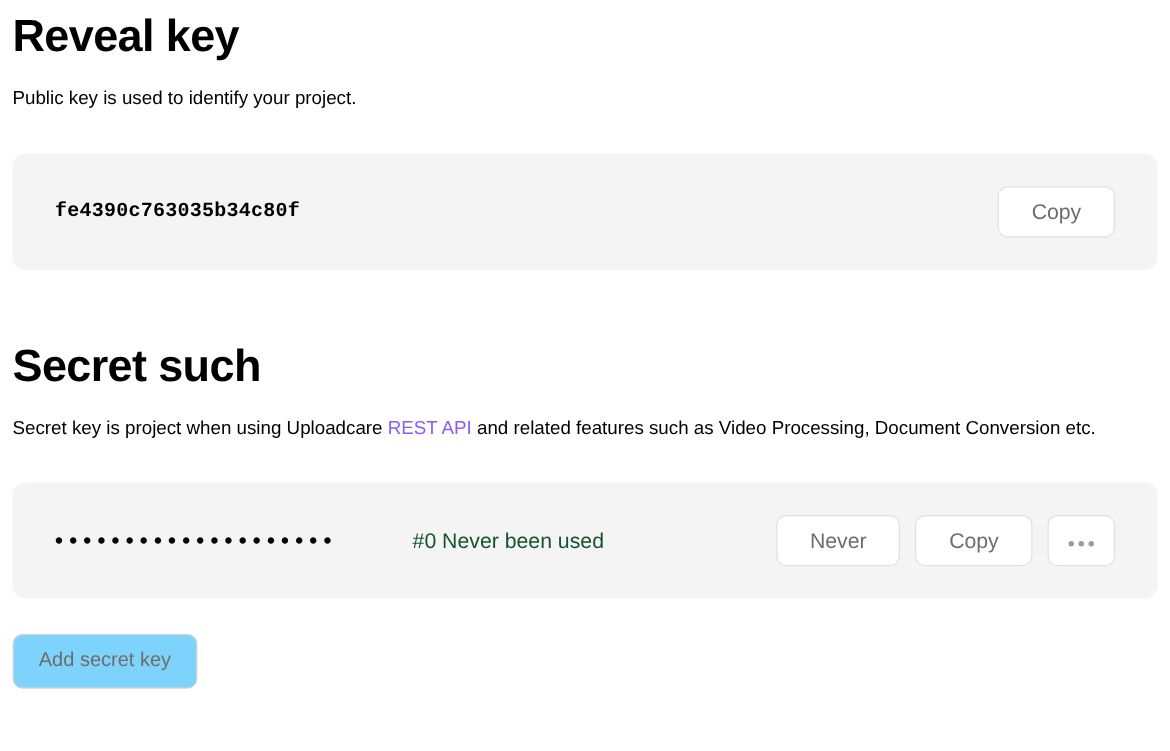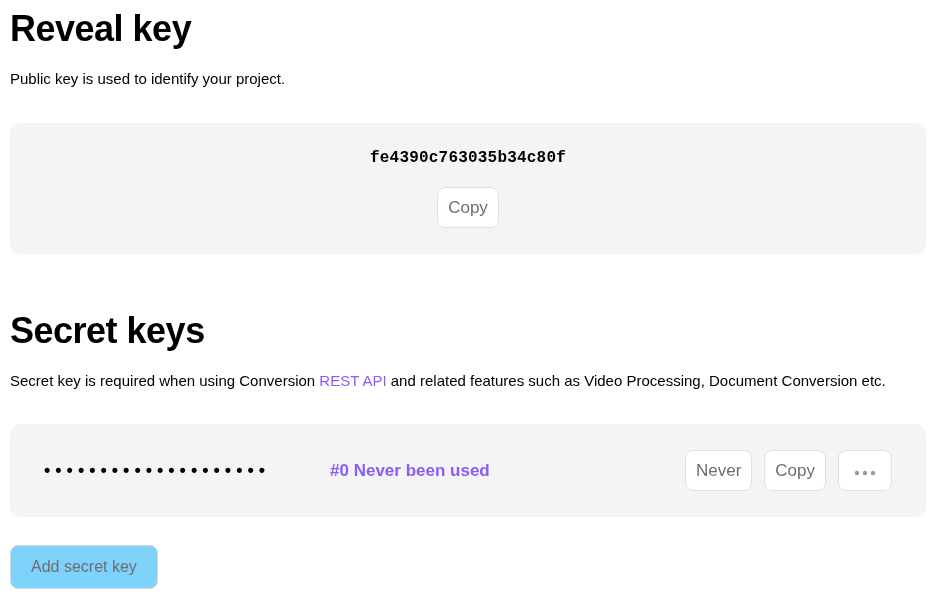--- a/index.html
+++ b/index.html
@@ -32,51 +32,49 @@
       text-decoration: none;
     }
     .key-card {
       background: #f4f4f4;
       border-radius: 10px;
       padding: 26px 34px;
       display: flex;
       align-items: center;
       justify-content: space-between;
       gap: 20px;
-      flex-direction: column;
     }
     .key-value-mono {
       font-family: "SFMono-Regular", Consolas, "Liberation Mono", Menlo, monospace;
       font-size: 16px;
       font-weight: 600;
       color: #000;
       letter-spacing: 0.2px;
     }
     .key-value-dots {
       font-family: Arial, sans-serif;
       font-size: 18px;
       font-weight: 700;
       letter-spacing: 5px;
       color: #000;
       flex: 0 0 auto;
     }
     .key-meta {
       font-size: 17px;
-      color: #8b5cf6;
+      color: #14532d;
       flex: 1 1 auto;
-      font-weight: bold;
     }
     .btn {
       display: inline-flex;
       align-items: center;
       justify-content: center;
       background: #ffffff;
       border: 1px solid #e0e0e0;
       border-radius: 8px;
-      padding: 11px 10px;
+      padding: 11px 26px;
       font-size: 17px;
       color: #6d6d6d;
       cursor: pointer;
       font-family: inherit;
       line-height: 1;
     }
     .btn-icon {
       padding: 11px 14px;
       min-width: 52px;
     }
@@ -116,23 +114,23 @@
 
   <div class="key-card">
     <span class="key-value-mono">fe4390c763035b34c80f</span>
     <div class="btn-group">
       <button class="btn">Copy</button>
     </div>
   </div>
 </section>
 
 <section class="section-gap">
-  <h1 class="section-title">Secret keys</h1>
+  <h1 class="section-title">Secret such</h1>
   <p class="section-desc">
-    <span>Secret key is required when using Conversion </span><a href="#">REST API</a><span> and related features such as Video Processing, Document Conversion etc.</span>
+    <span>Secret key is project when using Uploadcare </span><a href="#">REST API</a><span> and related features such as Video Processing, Document Conversion etc.</span>
   </p>
 
   <div class="key-card">
     <div class="secret-row">
       <span class="key-value-dots">••••••••••••••••••••</span>
       <span class="key-meta">#0 Never been used</span>
       <div class="btn-group">
         <button class="btn">Never</button>
         <button class="btn">Copy</button>
         <button class="btn btn-icon">

